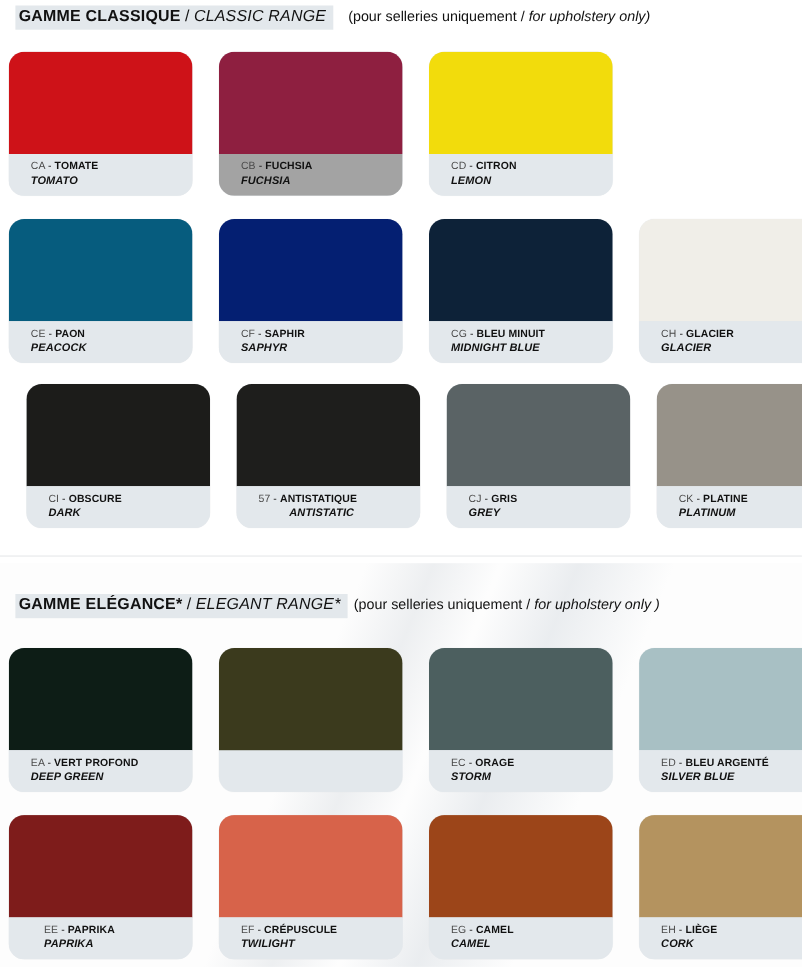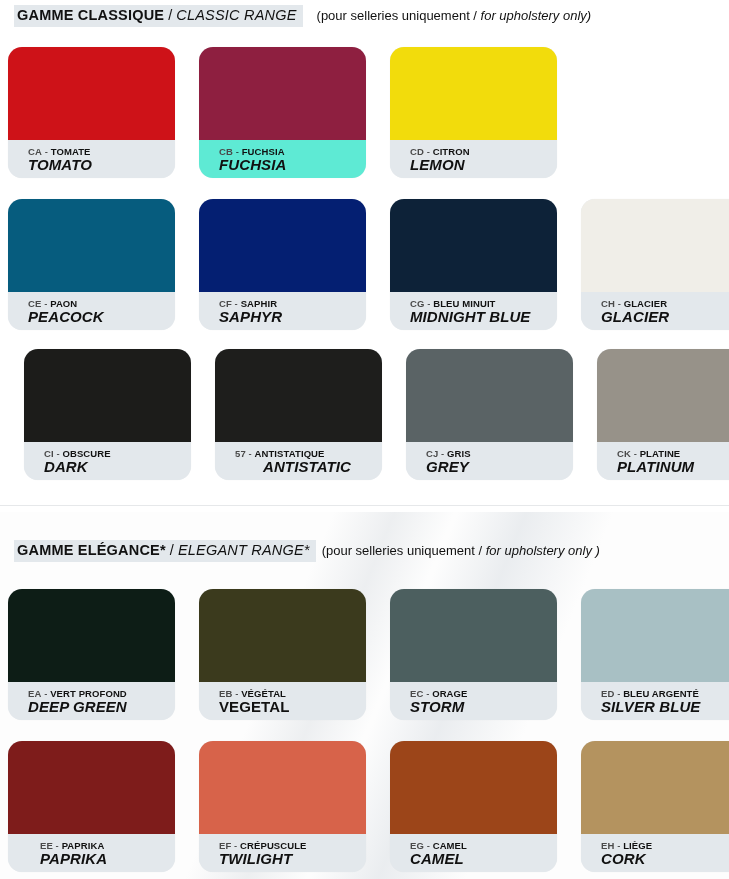--- a/index.html
+++ b/index.html
@@ -127,24 +127,24 @@
     padding: 6px 0 0 20px;
     box-sizing: border-box;
   }
   .cap-fr {
     font-size: 9.5px;
     line-height: 12px;
     color: #111111;
     letter-spacing: 0.1px;
     white-space: nowrap;
   }
-  .cap-fr .code { font-weight: bold; color: #4a4a4a; }
+  .cap-fr .code { font-weight: normal; color: #4a4a4a; }
   .cap-fr .name { font-weight: bold; color: #111111; }
   .cap-en {
-    font-size: 15px;
+    font-size: 10px;
     line-height: 12px;
     font-weight: bold;
     font-style: italic;
     color: #111111;
     letter-spacing: 0.1px;
     white-space: nowrap;
     margin-top: 1px;
   }
   .cap-en.upright { font-style: normal; }
 </style>
@@ -164,21 +164,21 @@
   <div class="grid classic-r1">
     <div class="swatch">
       <div class="chip" style="background:#CE1218"></div>
       <div class="caption" style="background: rgb(227, 232, 236);">
         <div class="cap-fr"><span class="code">CA</span> - <span class="name">TOMATE</span></div>
         <div class="cap-en" style="font-style: italic;">TOMATO</div>
       </div>
     </div>
     <div class="swatch">
       <div class="chip" style="background:#8E1F40"></div>
-      <div class="caption" style="background: #5eead4;">
+      <div class="caption" style="background: #a3a3a3;">
         <div class="cap-fr"><span class="code">CB</span> - <span class="name">FUCHSIA</span></div>
         <div class="cap-en" style="font-style: italic;">FUCHSIA</div>
       </div>
     </div>
     <div class="swatch">
       <div class="chip" style="background:#F2DC0C"></div>
       <div class="caption" style="background: rgb(227, 232, 236);">
         <div class="cap-fr"><span class="code">CD</span> - <span class="name">CITRON</span></div>
         <div class="cap-en" style="font-style: italic;">LEMON</div>
       </div>
@@ -254,24 +254,20 @@
   <div class="grid elegant-r1">
     <div class="swatch">
       <div class="chip" style="background:#0D1D16"></div>
       <div class="caption" style="background: rgb(227, 232, 236);">
         <div class="cap-fr"><span class="code">EA</span> - <span class="name">VERT PROFOND</span></div>
         <div class="cap-en" style="font-style: italic;">DEEP GREEN</div>
       </div>
     </div>
     <div class="swatch">
       <div class="chip" style="background:#3B3A1D"></div>
-      <div class="caption" style="background: rgb(227, 232, 236);">
-        <div class="cap-fr"><span class="code">EB</span> - <span class="name">VÉGÉTAL</span></div>
-        <div class="cap-en upright" style="font-style: normal;">VEGETAL</div>
-      </div>
     </div>
     <div class="swatch">
       <div class="chip" style="background:#4C5F5F"></div>
       <div class="caption" style="background: rgb(227, 232, 236);">
         <div class="cap-fr"><span class="code">EC</span> - <span class="name">ORAGE</span></div>
         <div class="cap-en" style="font-style: italic;">STORM</div>
       </div>
     </div>
     <div class="swatch">
       <div class="chip" style="background:#A8C0C4"></div>

